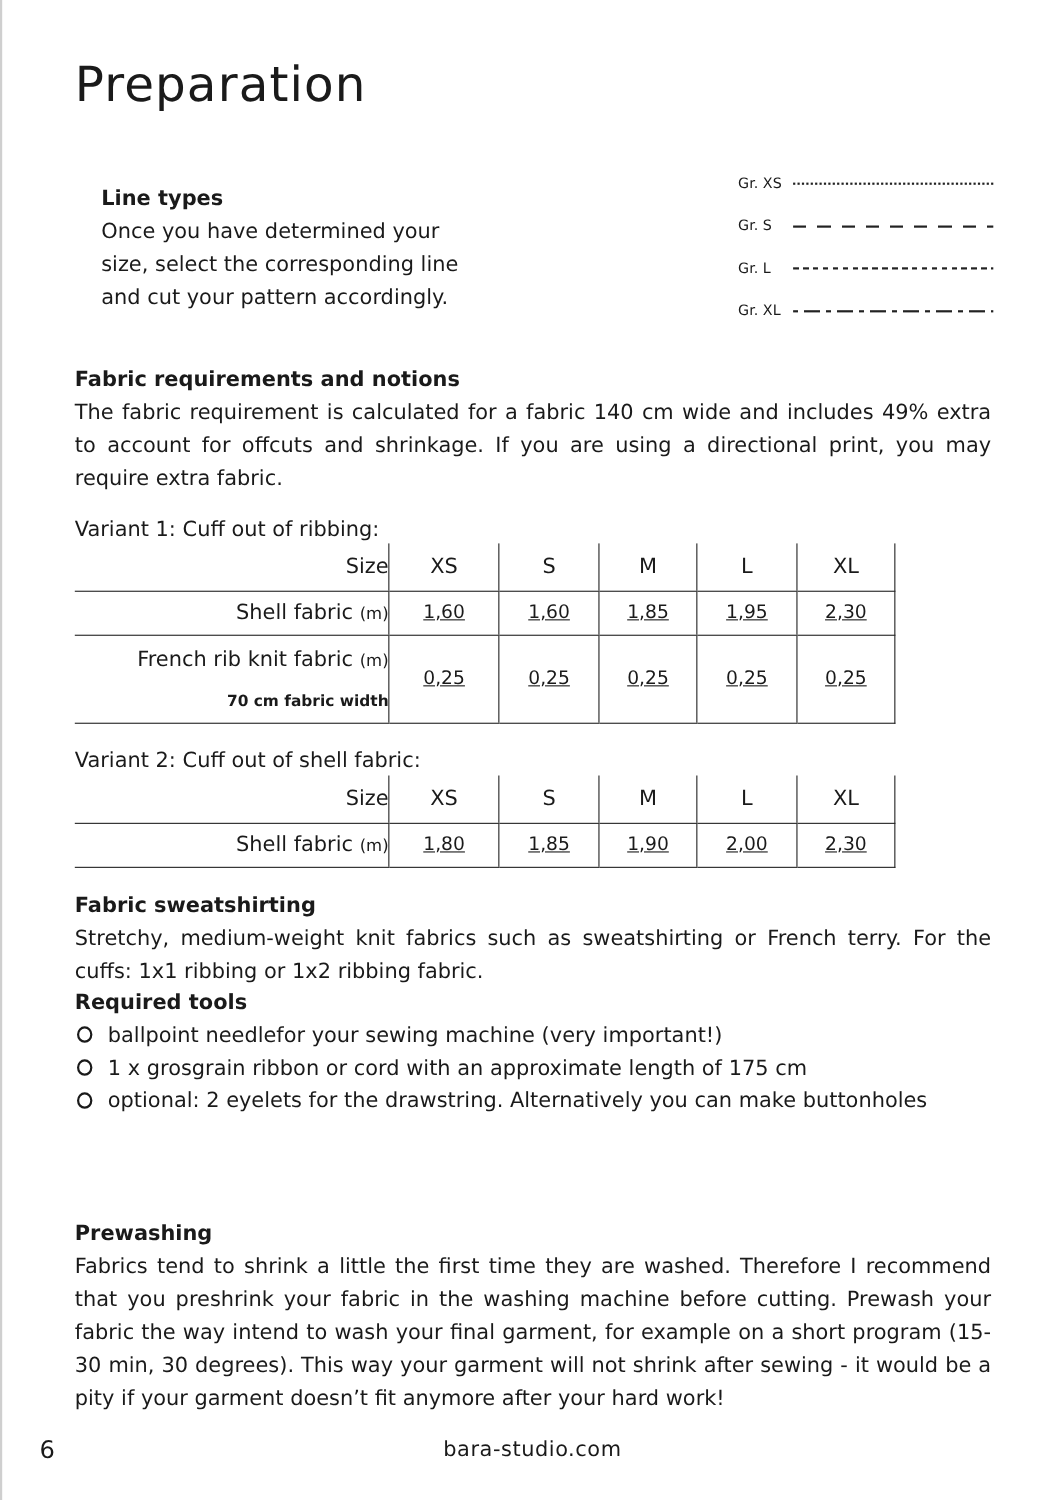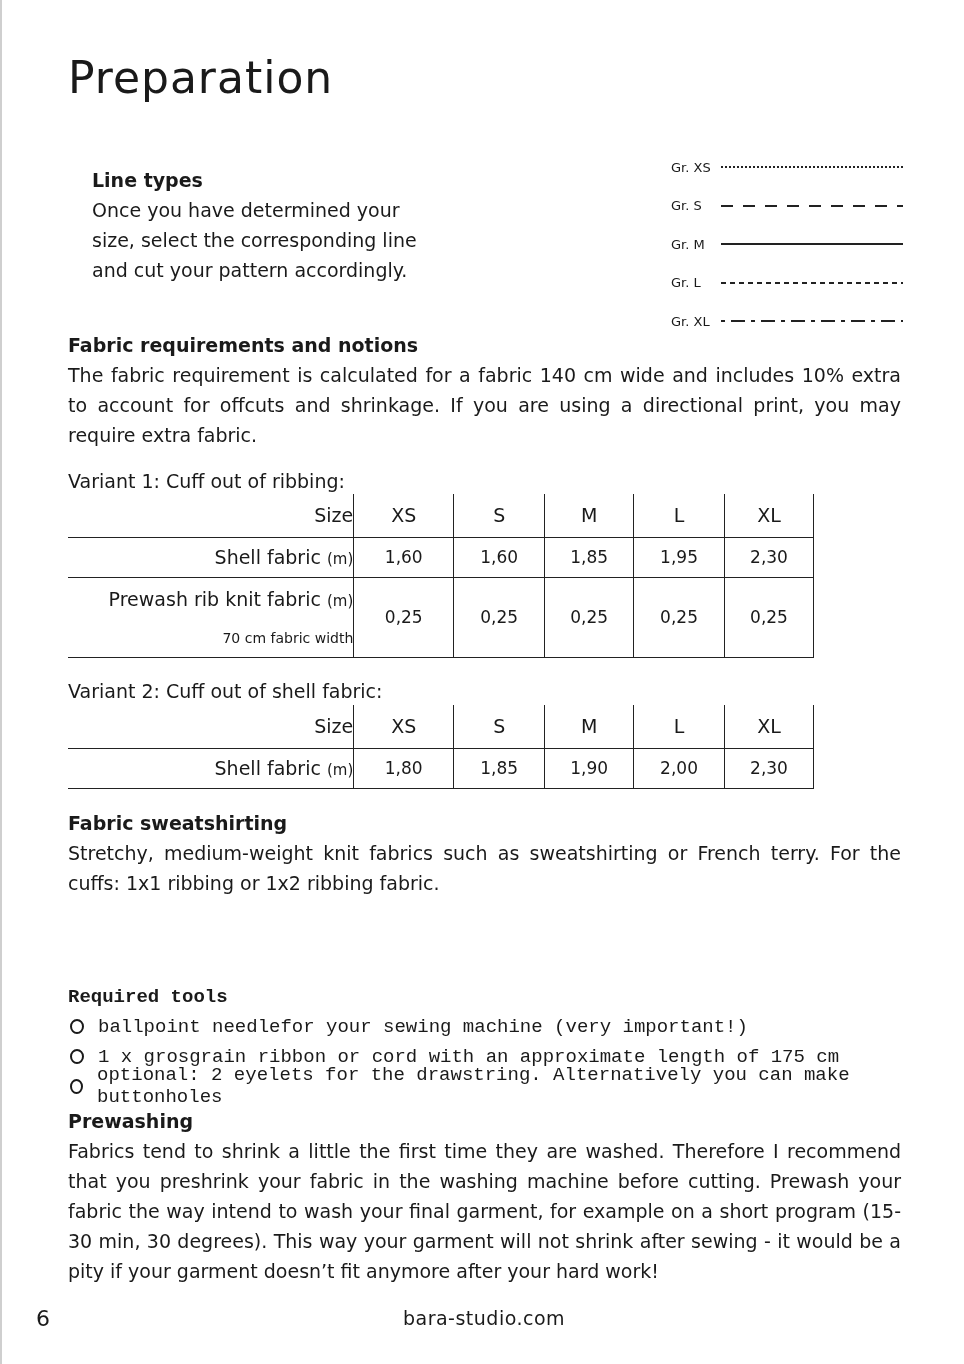--- a/index.html
+++ b/index.html
@@ -44,24 +44,24 @@
       font-size: 19px; color: #1a1a1a;
     }
     table.sizes td {
       border-bottom: 1.5px solid #222;
       border-left: 1.5px solid #222;
       text-align: center;
       padding: 0;
     }
     table.sizes td:first-child { border-left: none; text-align: right; padding-left: 10px; }
     table.sizes td:last-child { border-right: 1.5px solid #222; }
-    table.sizes td.num { font-size: 17px; }
+    table.sizes td.num { font-size: 17px; text-decoration: underline; }
     table.sizes tr.head td { height: 43px; font-size: 19px; }
     .unit { font-size: 15px; }
-    .subnote { font-size: 14px; display: block; margin-top: 20px; }
+    .subnote { font-size: 14px; display: block; margin-top: 20px; font-weight: bold; }
 
     .bullets { list-style: none; }
     .bullets li { display: flex; align-items: center; height: 29.7px; font-size: 19px; }
     .bullet-icon {
       display: inline-block; width: 14px; height: 15px;
       border: 2.5px solid #1a1a1a; border-radius: 50%;
       margin-right: 14px; margin-left: 2px;
     }
 
     .footer-page { left: 34px; top: 1306px; font-size: 22px; color: #1a1a1a; }
@@ -80,36 +80,32 @@
 <div class="abs legend">
   <div class="legend-row">
     <span class="legend-label">Gr. XS</span>
     <span class="legend-line ln-xs"></span>
   </div>
   <div class="legend-row">
     <span class="legend-label">Gr. S</span>
     <span class="legend-line ln-s"></span>
   </div>
   <div class="legend-row">
-    <span class="legend-label">Gr. M</span>
-    <span class="legend-line ln-m"></span>
-  </div>
-  <div class="legend-row">
     <span class="legend-label">Gr. L</span>
     <span class="legend-line ln-l"></span>
   </div>
   <div class="legend-row">
     <span class="legend-label">Gr. XL</span>
     <span class="legend-line ln-xl"></span>
   </div>
 </div>
 
 <div class="abs" style="left:66px; top:330px; width:833px;">
   <div class="h">Fabric requirements and notions</div>
-  <div class="p just">The fabric requirement is calculated for a fabric 140 cm wide and includes 10% extra to account for offcuts and shrinkage. If you are using a directional print, you may require extra fabric.</div>
+  <div class="p just">The fabric requirement is calculated for a fabric 140 cm wide and includes 49% extra to account for offcuts and shrinkage. If you are using a directional print, you may require extra fabric.</div>
 </div>
 
 <div class="abs p" style="left:66px; top:466px;">Variant 1: Cuff out of ribbing:</div>
 <table class="sizes" style="top:494px; width:746px;">
   <colgroup>
     <col style="width:286px">
       <col style="width:100px">
       <col style="width:91px">
       <col style="width:89px">
       <col style="width:91px">
@@ -127,21 +123,21 @@
   <tr style="height:40px">
     <td><span>Shell fabric</span> <span class="unit">(m)</span></td>
     <td class="num">1,60</td>
     <td class="num">1,60</td>
     <td class="num">1,85</td>
     <td class="num">1,95</td>
     <td class="num">2,30</td>
   </tr>
   <tr style="height:80px">
     <td>
-      <span>Prewash rib knit fabric</span> <span class="unit">(m)</span>
+      <span>French rib knit fabric</span> <span class="unit">(m)</span>
       <span class="subnote">70 cm fabric width</span>
     </td>
     <td class="num">0,25</td>
     <td class="num">0,25</td>
     <td class="num">0,25</td>
     <td class="num">0,25</td>
     <td class="num">0,25</td>
   </tr>
 </tbody>
   </table>
@@ -174,21 +170,21 @@
     <td class="num">2,30</td>
   </tr>
 </tbody>
   </table>
 
 <div class="abs" style="left:66px; top:808px; width:833px;">
   <div class="h">Fabric sweatshirting</div>
   <div class="p just">Stretchy, medium-weight knit fabrics such as sweatshirting or French terry. For the cuffs: 1x1 ribbing or 1x2 ribbing fabric.</div>
 </div>
 
-<div class="abs" style="left:66px; top:982px; width:833px;font-family:Liberation Mono, monospace;">
+<div class="abs" style="left:66px; top:896px; width:833px;">
   <div class="h">Required tools</div>
   <ul class="bullets">
     <li>
         <span class="bullet-icon"></span>
         <span>ballpoint needlefor your sewing machine (very important!)</span>
       </li>
     <li>
         <span class="bullet-icon"></span>
         <span>1 x grosgrain ribbon or cord with an approximate length of 175 cm</span>
       </li>

